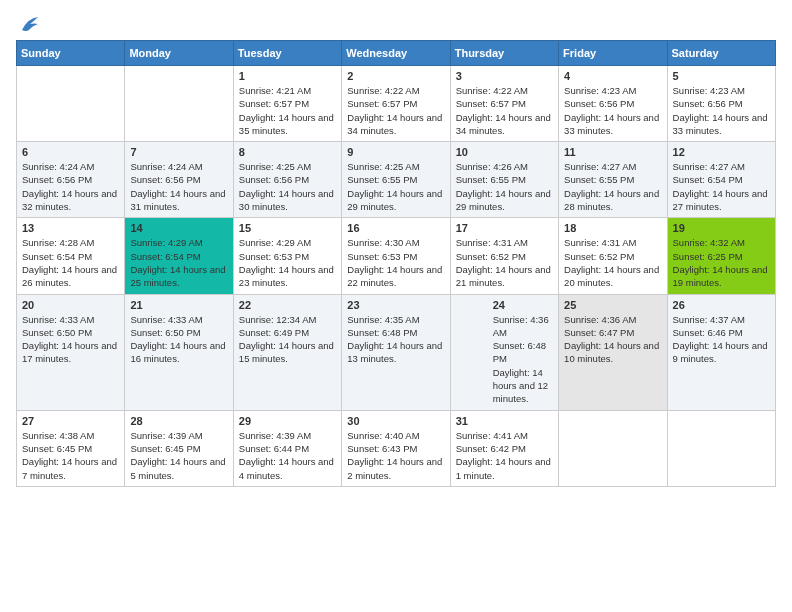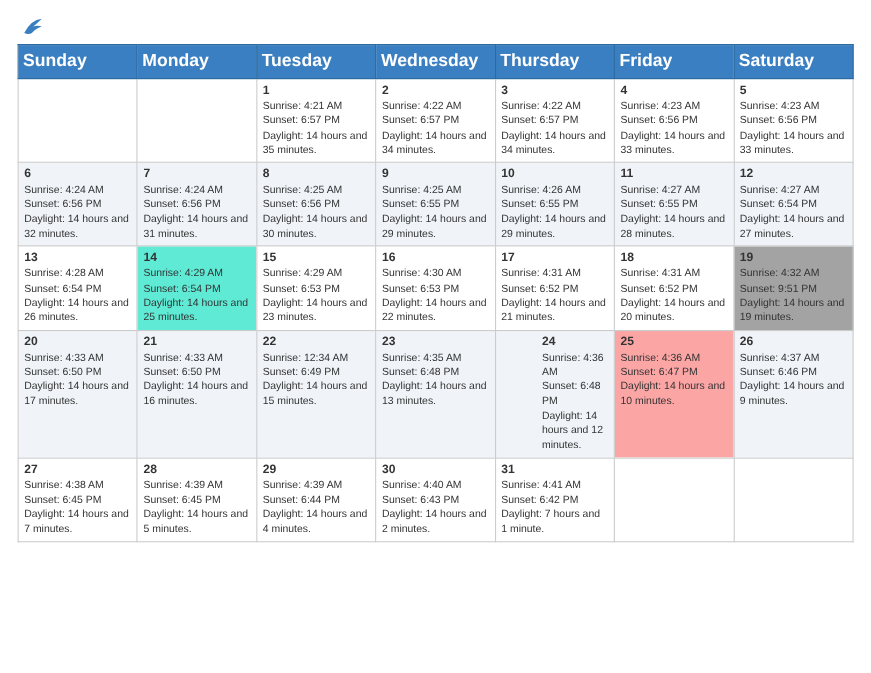--- a/index.html
+++ b/index.html
@@ -35,21 +35,21 @@
       color: #555;
     }
     .calendar-table {
       width: 100%;
       border-collapse: collapse;
       border: 1px solid #ccc;
     }
     .calendar-table th {
       background-color: #3a7fc1;
       color: #fff;
-      font-size: 16px;
+      font-size: 11px;
       font-weight: bold;
       padding: 6px 4px;
       text-align: left;
       border: 1px solid #2e6aa0;
     }
     .calendar-table td {
       vertical-align: top;
       padding: 4px 5px;
       border: 1px solid #ccc;
       font-size: 9.5px;
@@ -212,21 +212,21 @@
       </tr>
       <tr>
         <td style="background: rgb(255, 255, 255);">
           <span class="day-number">13</span>
 <div class="day-info">
   <span>Sunrise: 4:28 AM</span><br>
   <span>Sunset: 6:54 PM</span><br>
   <span>Daylight: 14 hours and 26 minutes.</span>
 </div>
         </td>
-        <td style="background: #5eead4;">
+        <td style="background: #14b8a6;">
           <span class="day-number">14</span>
 <div class="day-info">
   <span>Sunrise: 4:29 AM</span><br>
   <span>Sunset: 6:54 PM</span><br>
   <span>Daylight: 14 hours and 25 minutes.</span>
 </div>
         </td>
         <td style="background: rgb(255, 255, 255); margin-left: 24px;">
           <span class="day-number">15</span>
 <div class="day-info">
@@ -252,25 +252,25 @@
 </div>
         </td>
         <td style="background: rgb(255, 255, 255);">
           <span class="day-number">18</span>
 <div class="day-info">
   <span>Sunrise: 4:31 AM</span><br>
   <span>Sunset: 6:52 PM</span><br>
   <span>Daylight: 14 hours and 20 minutes.</span>
 </div>
         </td>
-        <td style="background: #a3a3a3;">
+        <td style="background: #84cc16;">
           <span class="day-number">19</span>
 <div class="day-info">
   <span>Sunrise: 4:32 AM</span><br>
-  <span>Sunset: 9:51 PM</span><br>
+  <span>Sunset: 6:25 PM</span><br>
   <span>Daylight: 14 hours and 19 minutes.</span>
 </div>
         </td>
       </tr>
       <tr>
         <td style="background: rgb(240, 244, 248);">
           <span class="day-number">20</span>
 <div class="day-info">
   <span>Sunrise: 4:33 AM</span><br>
   <span>Sunset: 6:50 PM</span><br>
@@ -302,21 +302,21 @@
 </div>
         </td>
         <td style="background: rgb(240, 244, 248); padding-left: 42px;">
           <span class="day-number">24</span>
 <div class="day-info">
   <span>Sunrise: 4:36 AM</span><br>
   <span>Sunset: 6:48 PM</span><br>
   <span>Daylight: 14 hours and 12 minutes.</span>
 </div>
         </td>
-        <td style="background: #fca5a5;">
+        <td style="background: #e5e5e5;">
           <span class="day-number">25</span>
 <div class="day-info">
   <span>Sunrise: 4:36 AM</span><br>
   <span>Sunset: 6:47 PM</span><br>
   <span>Daylight: 14 hours and 10 minutes.</span>
 </div>
         </td>
         <td style="background: rgb(240, 244, 248);">
           <span class="day-number">26</span>
 <div class="day-info">
@@ -357,20 +357,20 @@
   <span>Sunrise: 4:40 AM</span><br>
   <span>Sunset: 6:43 PM</span><br>
   <span>Daylight: 14 hours and 2 minutes.</span>
 </div>
         </td>
         <td style="background: rgb(255, 255, 255);">
           <span class="day-number">31</span>
 <div class="day-info">
   <span>Sunrise: 4:41 AM</span><br>
   <span>Sunset: 6:42 PM</span><br>
-  <span>Daylight: 7 hours and 1 minute.</span>
+  <span>Daylight: 14 hours and 1 minute.</span>
 </div>
         </td>
         <td class="empty-cell"></td>
         <td class="empty-cell"></td>
       </tr>
     </tbody>
 </table>
 
 </body></html>

